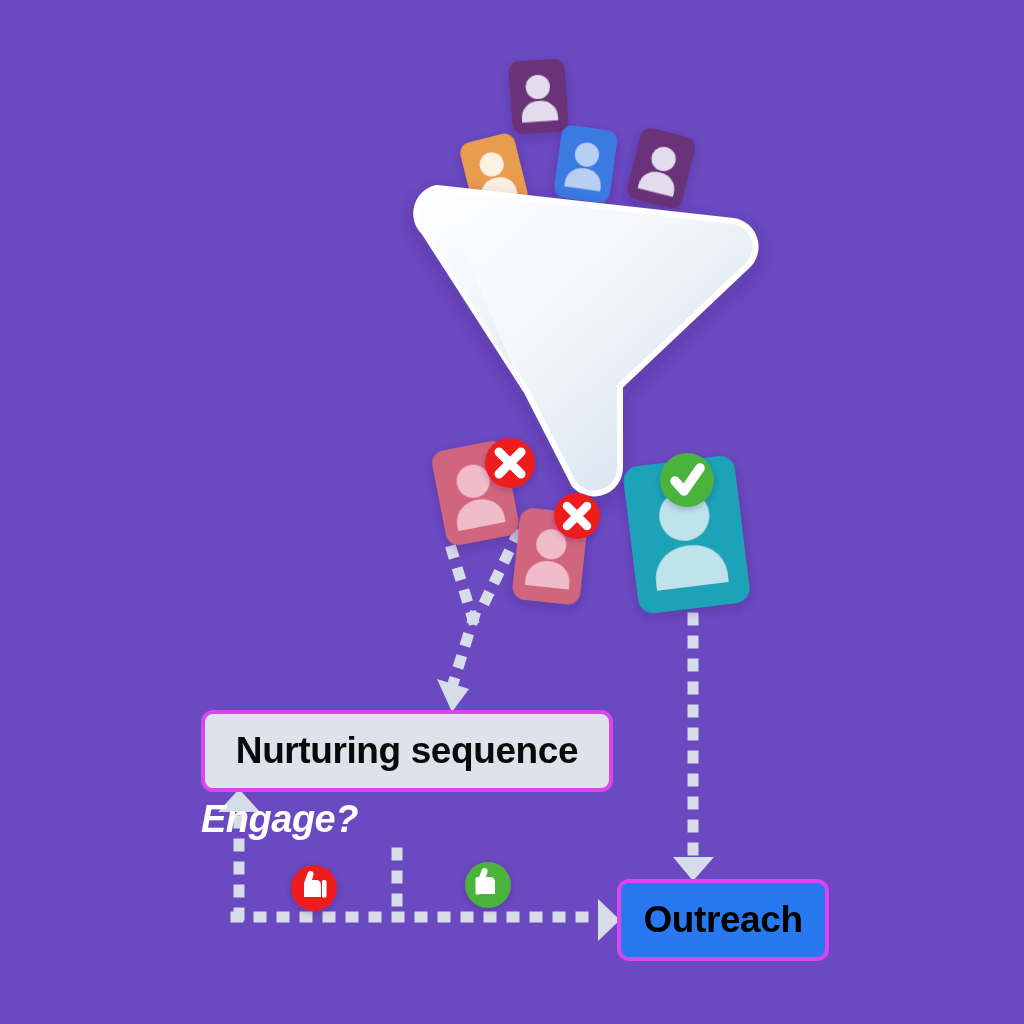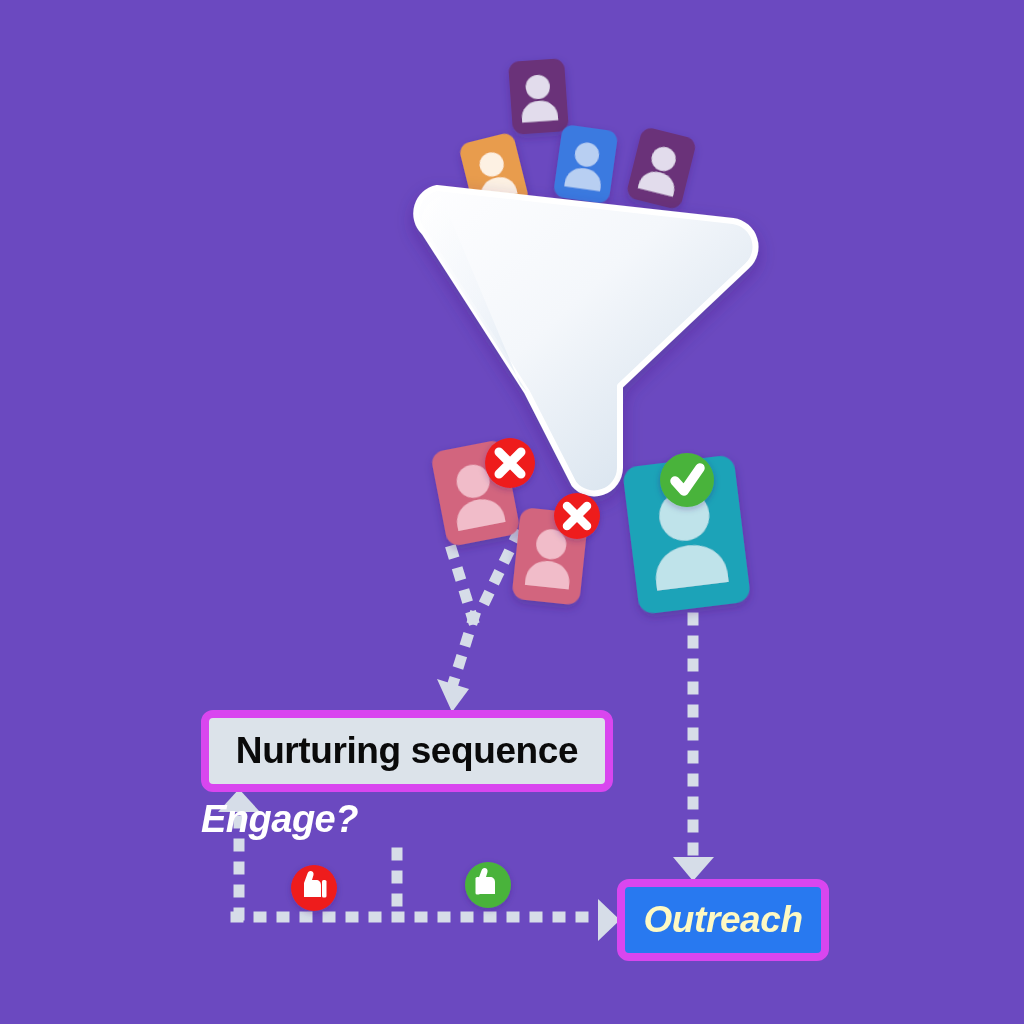--- a/index.html
+++ b/index.html
@@ -22,42 +22,41 @@
     width: 1024px;
     height: 1024px;
   }
   .node-box {
     position: absolute;
     box-sizing: border-box;
     display: flex;
     align-items: center;
     justify-content: center;
     border-radius: 12px;
-    border: 8px solid #d946ef;
+    border: 4px solid #d946ef;
     font-weight: bold;
     letter-spacing: -0.4px;
   }
   #nurturing-box {
     left: 201px;
     top: 710px;
     width: 412px;
     height: 82px;
     background: #DCE3EA;
     color: #0A0A0A;
     font-size: 37px;
   }
   #outreach-box {
     left: 617px;
     top: 879px;
     width: 212px;
     height: 82px;
     background: #2879F0;
-    color: #fef9c3;
+    color: #000000;
     font-size: 37px;
-    font-style: italic;
   }
   #engage-label {
     position: absolute;
     left: 201px;
     top: 798px;
     width: 412px;
     text-align: left;
     color: #FFFFFF;
     font-size: 38px;
     font-style: italic;

